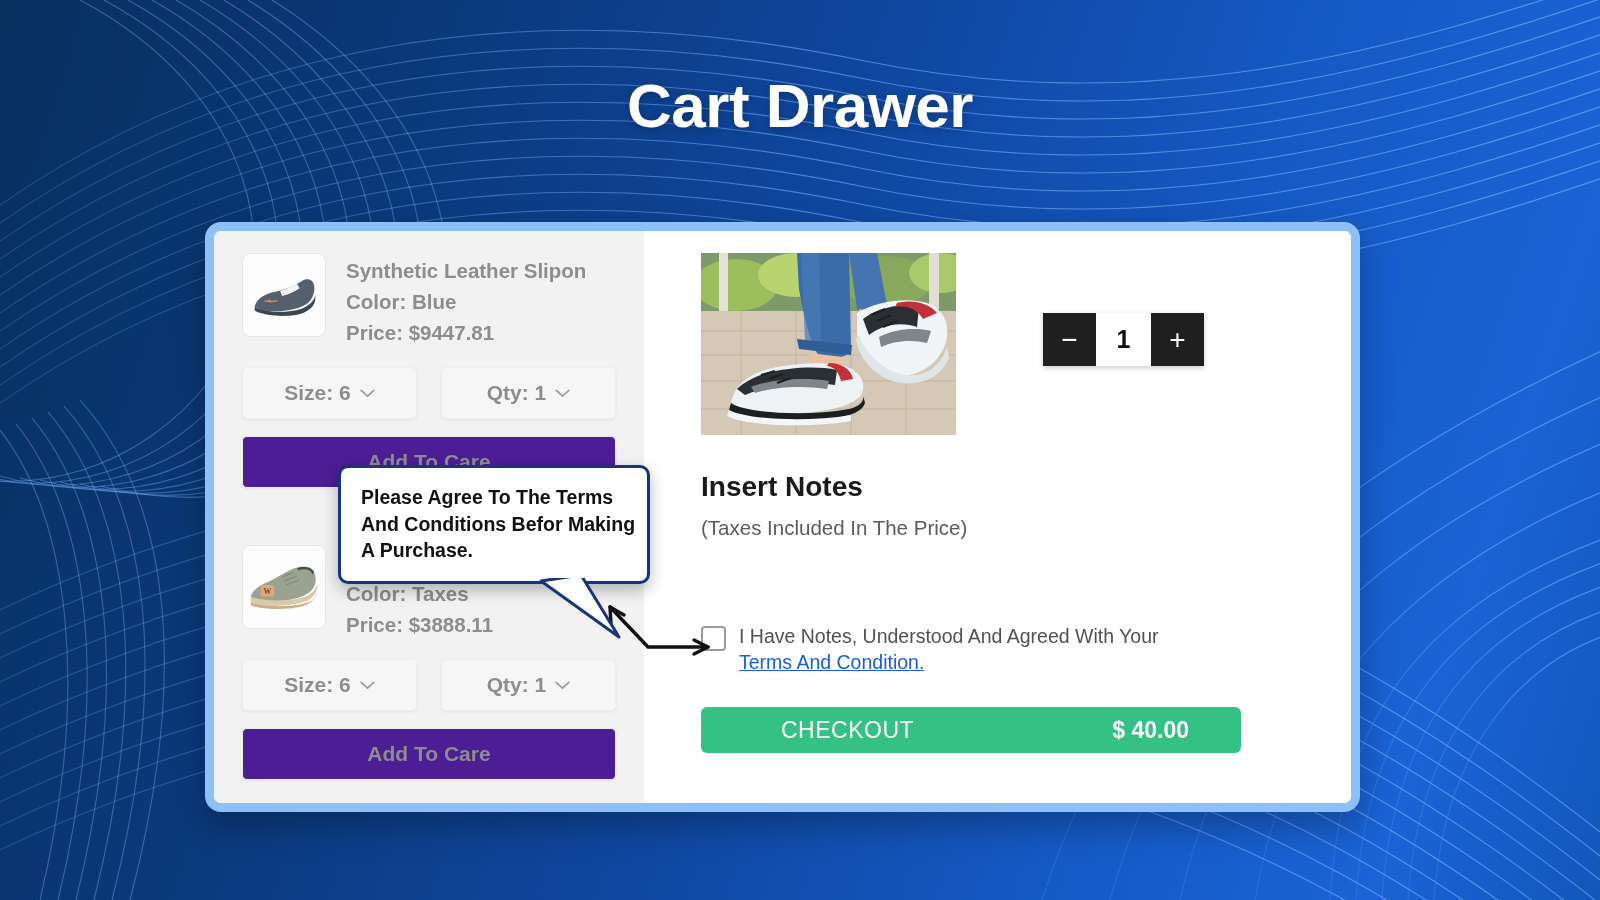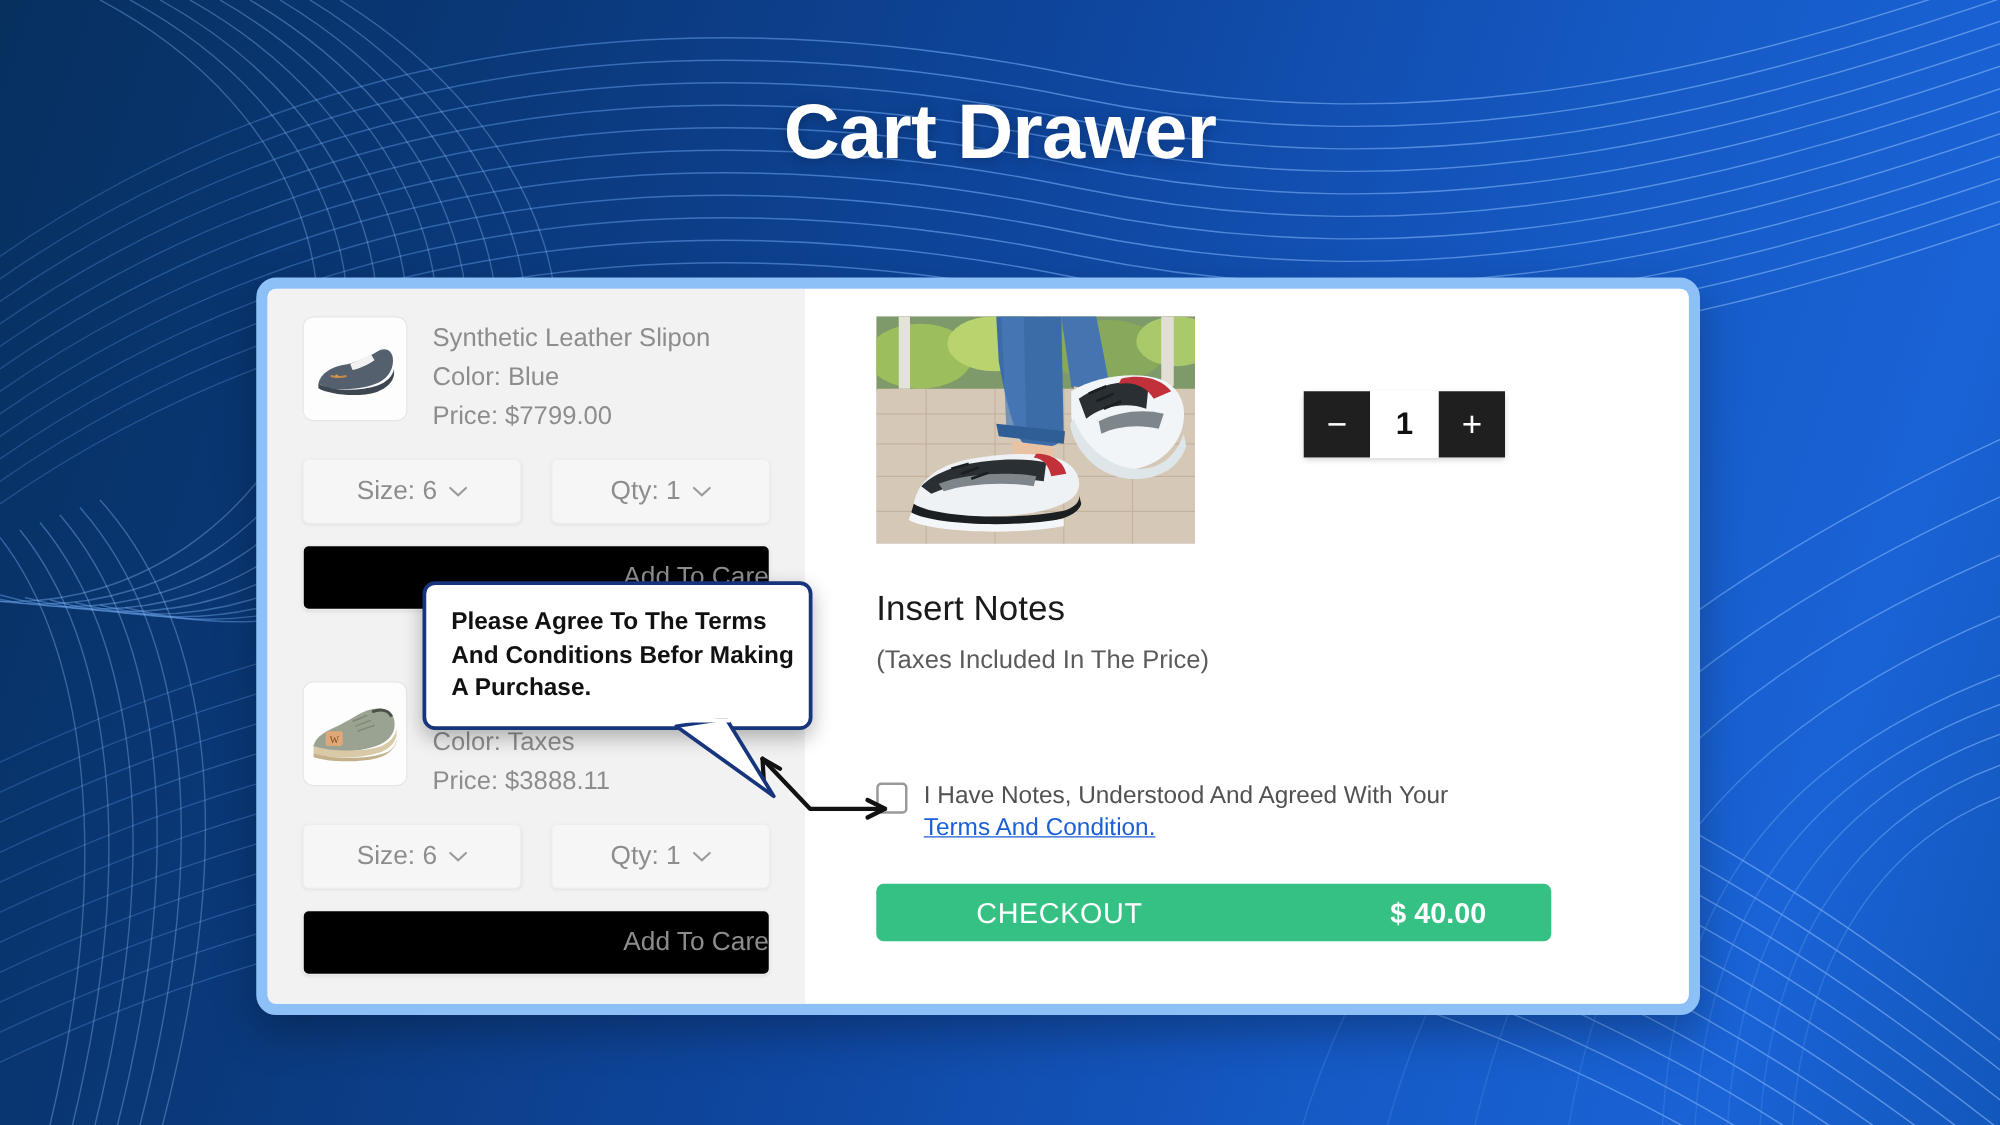--- a/index.html
+++ b/index.html
@@ -51,21 +51,21 @@
     flex: 0 0 430px;
   }
   #cart-summary-panel {
     flex: 1;
     background: #ffffff;
     padding: 22px 38px 0 57px;
     position: relative;
   }
 
   
-  .cart-item { margin-bottom: 20px; }
+  .cart-item { margin-bottom: 20px; font-weight: bold; }
   .cart-item-top { display: flex; gap: 20px; }
   .item-thumb {
     width: 84px; height: 84px; flex: 0 0 84px;
     background: #fdfdfd;
     border: 1px solid #e6e6e6;
     border-radius: 9px;
     overflow: hidden;
     display: flex; align-items: center; justify-content: center;
   }
   .item-thumb svg { width: 100%; height: 100%; }
@@ -86,25 +86,25 @@
     box-shadow: 0 1px 3px rgba(0,0,0,.07);
     display: flex; align-items: center; justify-content: center;
     gap: 9px;
     color: #8d8d8d;
     font-size: 21px;
   }
   .chev { width: 15px; height: 9px; display: block; }
   .add-to-cart-btn {
     margin-top: 17px;
     height: 52px;
-    background: #000000;
+    background: #4c1d95;
     border: 1px solid #eeeeee;
     border-radius: 5px;
     box-shadow: 0 1px 3px rgba(0,0,0,.07);
-    display: flex; align-items: center; justify-content: flex-end;
+    display: flex; align-items: center; justify-content: center;
     color: #8d8d8d;
     font-size: 21px;
   }
 
   
   #hero-row { display: flex; align-items: flex-start; }
   #hero-image {
     width: 255px; height: 182px;
     background: #dfe6ea;
     overflow: hidden;
@@ -130,21 +130,21 @@
     background: #ffffff;
     color: #111111;
     font-size: 25px;
     font-weight: bold;
     display: flex; align-items: center; justify-content: center;
   }
 
   #notes-heading {
     margin-top: 36px;
     font-size: 28px;
-    font-weight: normal;
+    font-weight: bold;
     color: #1a1a1a;
   }
   #taxes-note {
     margin-top: 13px;
     font-size: 20.5px;
     color: #5b5b5b;
   }
 
   #terms-row {
     display: flex;
@@ -321,21 +321,21 @@
               <path d="M12 54 C 14 46 22 41 32 39 C 42 37 52 33 60 28 C 66 24 72 26 73 33 C 74 41 70 49 62 53 C 52 58 34 60 20 58 Z" fill="#55606e"></path>
               <path d="M12 54 C 22 60 44 61 60 56 C 68 53 73 48 74 42 L 74 47 C 73 53 68 58 60 61 C 44 66 20 63 12 58 Z" fill="#3d4752"></path>
               <path d="M38 38 C 44 36 50 33 55 30 L 58 35 C 52 39 45 42 40 43 Z" fill="#f2f2f2"></path>
               <path d="M22 48 C 26 49 31 49 35 48" stroke="#c78b4a" stroke-width="1.6" fill="none"></path>
               <circle cx="27" cy="48" r="1.3" fill="#d79a55"></circle>
             </svg>
           </div>
           <div class="item-info">
             <div>Synthetic Leather Slipon</div>
             <div>Color: Blue</div>
-            <div>Price: $7799.00</div>
+            <div>Price: $9447.81</div>
           </div>
         </div>
         <div class="item-selects">
           <div class="select-box">
             <span>Size: 6</span>
             <svg class="chev" viewBox="0 0 16 10">
               <path d="M1 1.5 L8 8 L15 1.5" stroke="#9a9a9a" stroke-width="1.8" fill="none" stroke-linecap="round"></path>
             </svg>
           </div>
           <div class="select-box">

